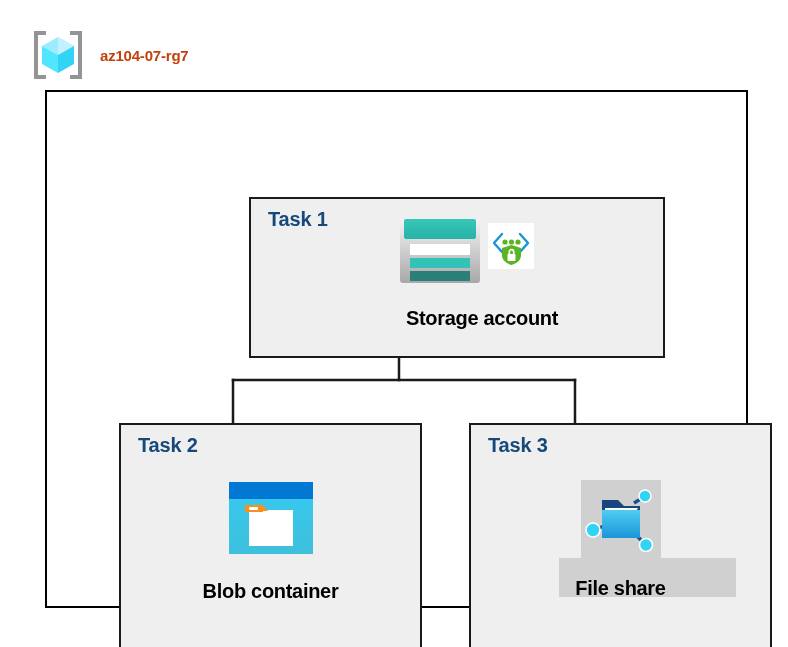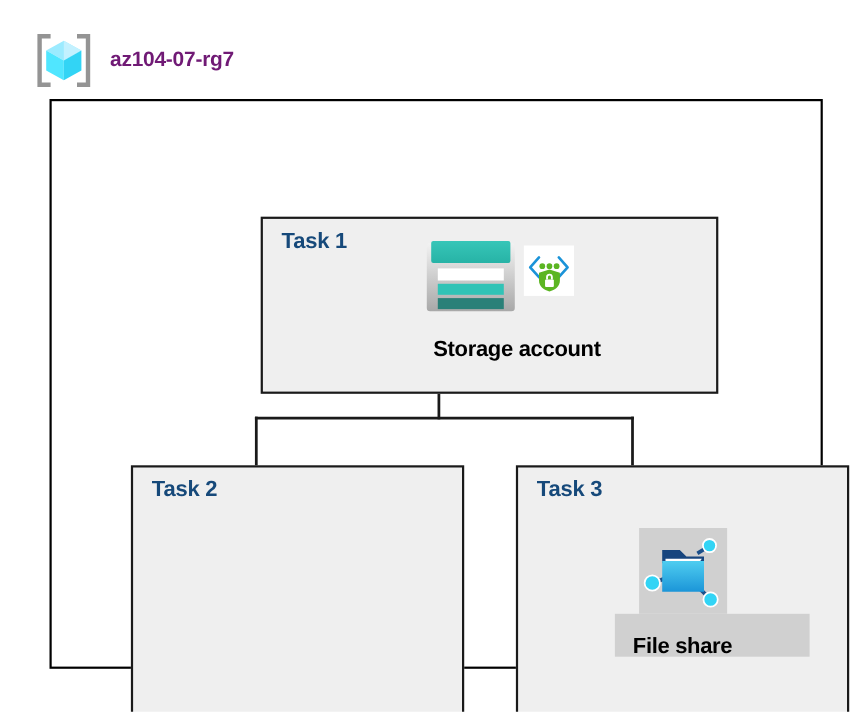--- a/index.html
+++ b/index.html
@@ -24,23 +24,23 @@
     display: flex;
     align-items: center;
     gap: 14px;
   }
   #rg-icon {
     width: 56px;
     height: 54px;
     display: block;
   }
   #rg-title {
-    font-size: 19px;
+    font-size: 15px;
     font-weight: bold;
-    color: #701a75;
+    color: #c2410c;
     letter-spacing: -0.2px;
     white-space: nowrap;
   }
 
   
   #rg-container {
     position: absolute;
     left: 45px;
     top: 90px;
     width: 703px;
@@ -50,21 +50,21 @@
     background: #ffffff;
   }
 
   
   .task-box {
     position: absolute;
     box-sizing: border-box;
     border: 2px solid #1a1a1a;
     background: #efefef;
   }
-  #task-1-box { left: 190px; top: 105px; width: 416px; height: 161px; }
+  #task-1-box { left: 202px; top: 105px; width: 416px; height: 161px; }
   #task-2-box { left: 72px;  top: 331px; width: 303px; height: 245px; }
   #task-3-box { left: 422px; top: 331px; width: 303px; height: 245px; }
 
   .task-label {
     position: absolute;
     left: 17px;
     top: 9px;
     font-size: 20px;
     font-weight: bold;
     color: #16497a;
@@ -222,20 +222,43 @@
         </svg>
 
       </div>
       <div class="node-caption" id="storage-caption">Storage account</div>
     </div>
   </div>
 
   <div class="task-box" id="task-2-box">
     <div class="task-label">Task 2</div>
 
+    <div class="node" id="blob-node">
+      <div class="icon-row">
+        <svg width="88" height="76" viewBox="0 0 88 76">
+          <defs>
+            <linearGradient id="gradBlobBody" x1="0" y1="0" x2="0" y2="1">
+              <stop offset="0%" stop-color="#36c9f2"></stop>
+              <stop offset="100%" stop-color="#3ec0dd"></stop>
+            </linearGradient>
+          </defs>
+
+          <rect x="2" y="2" width="84" height="72" fill="url(#gradBlobBody)"></rect>
+
+          <rect x="2" y="2" width="84" height="17" fill="#0078d4"></rect>
+
+          <rect x="22" y="30" width="44" height="36" fill="#ffffff"></rect>
+
+          <path d="M18 25 H36 L41 31 H18 Z" fill="#f7901e"></path>
+          <rect x="18" y="25" width="18" height="7" fill="#f7901e"></rect>
+          <rect x="22" y="27" width="9" height="3" rx="1.2" fill="#ffffff"></rect>
+        </svg>
+      </div>
+      <div class="node-caption" id="blob-caption">Blob container</div>
+    </div>
   </div>
 
   <div class="task-box" id="task-3-box">
     <div class="task-label">Task 3</div>
 
     <div class="node" id="fileshare-node">
       <div id="fileshare-icon-hl"></div>
       <div id="fileshare-label-hl"></div>
 
       <div class="icon-row" id="fileshare-icon-row">

